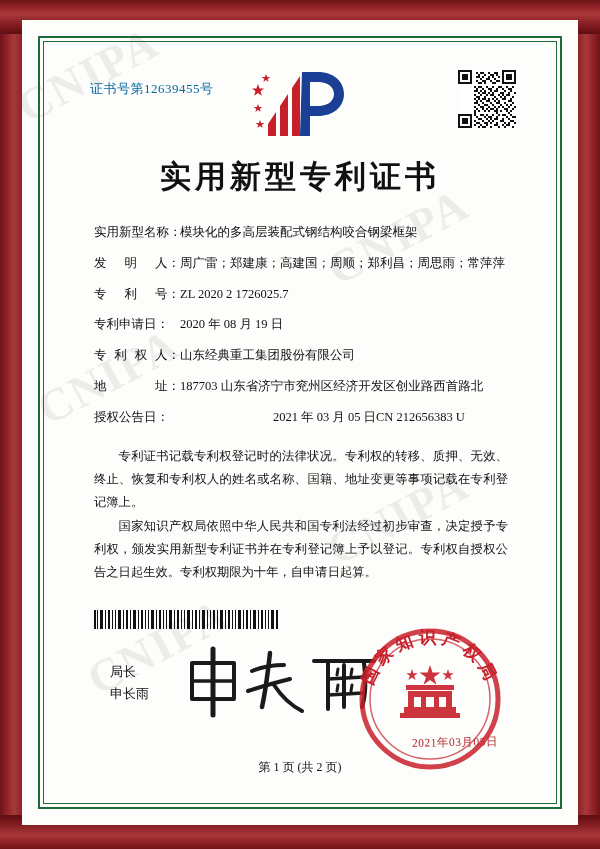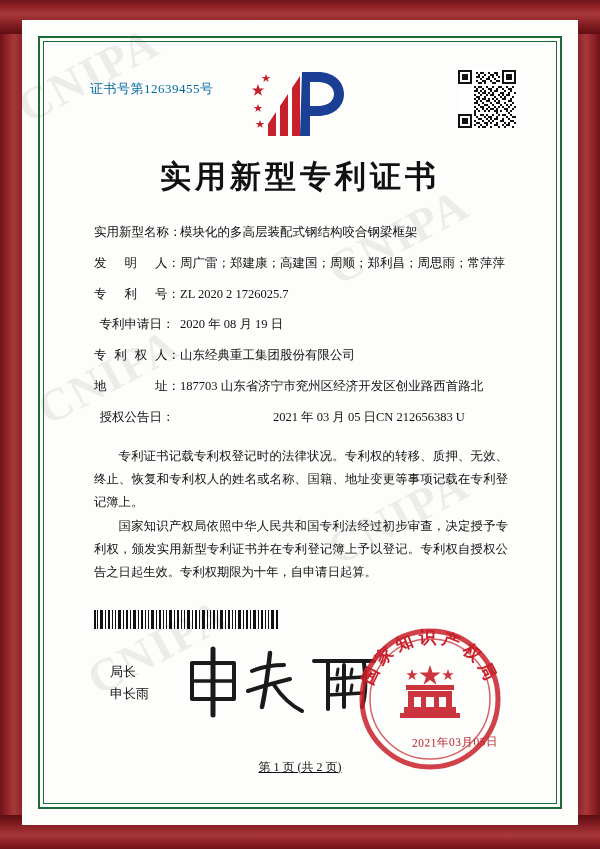--- a/index.html
+++ b/index.html
@@ -161,21 +161,20 @@
   .field {
     display: flex;
     align-items: baseline;
     margin-bottom: 14.5px;
     line-height: 1.3;
   }
   .field .lbl {
     width: 86px;
     flex: 0 0 86px;
     white-space: nowrap;
-    text-align: center;
   }
   .field .val {
     flex: 1 1 auto;
   }
   .lbl.spread {
     display: flex;
     justify-content: space-between;
   }
   .lbl.spread span { display: inline-block; }
 
@@ -244,21 +243,20 @@
     letter-spacing: 0.5px;
     transform: rotate(-1deg);
   }
 
   
   .page-no {
     text-align: center;
     font-size: 12px;
     color: #111;
     margin-top: 6px;
-    text-decoration: underline;
   }
 </style>
 </head>
 <body>
 
 <div class="cert-page">
   <div class="paper">
 
     <div class="watermark">
       <div class="wm wm1">CNIPA</div>

